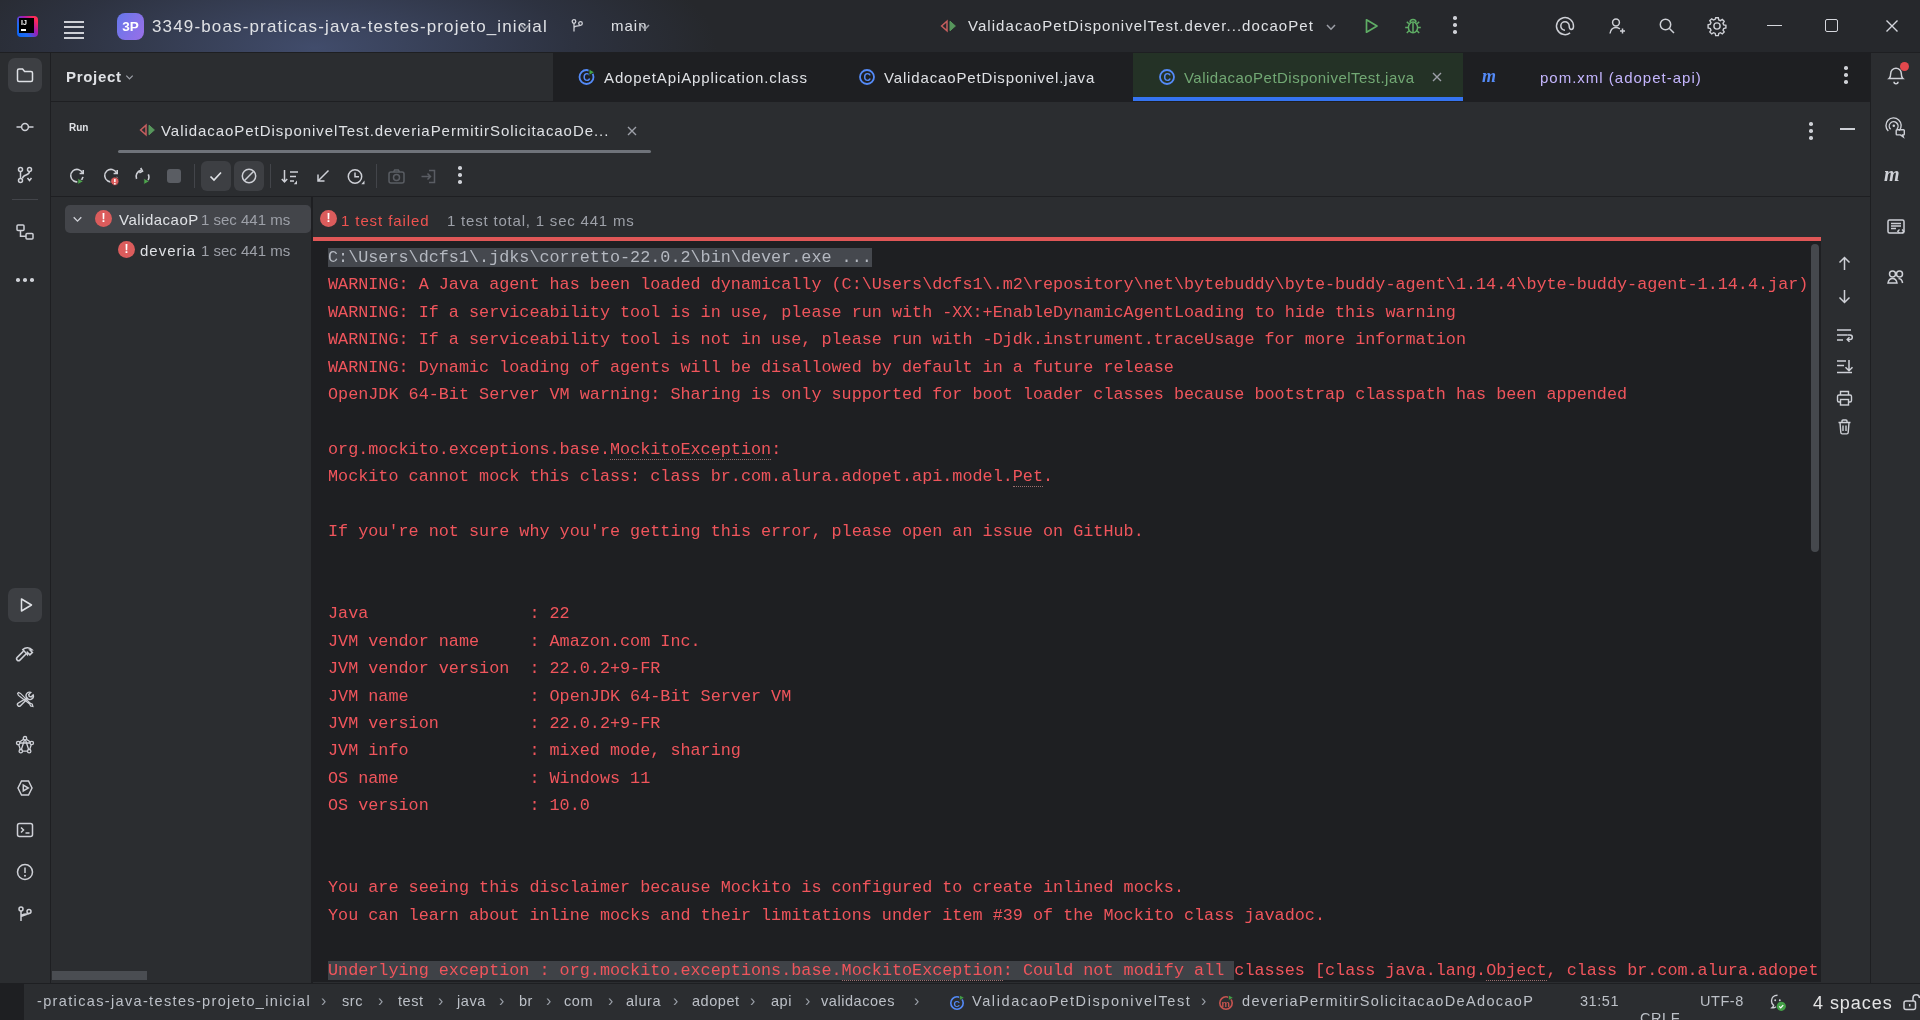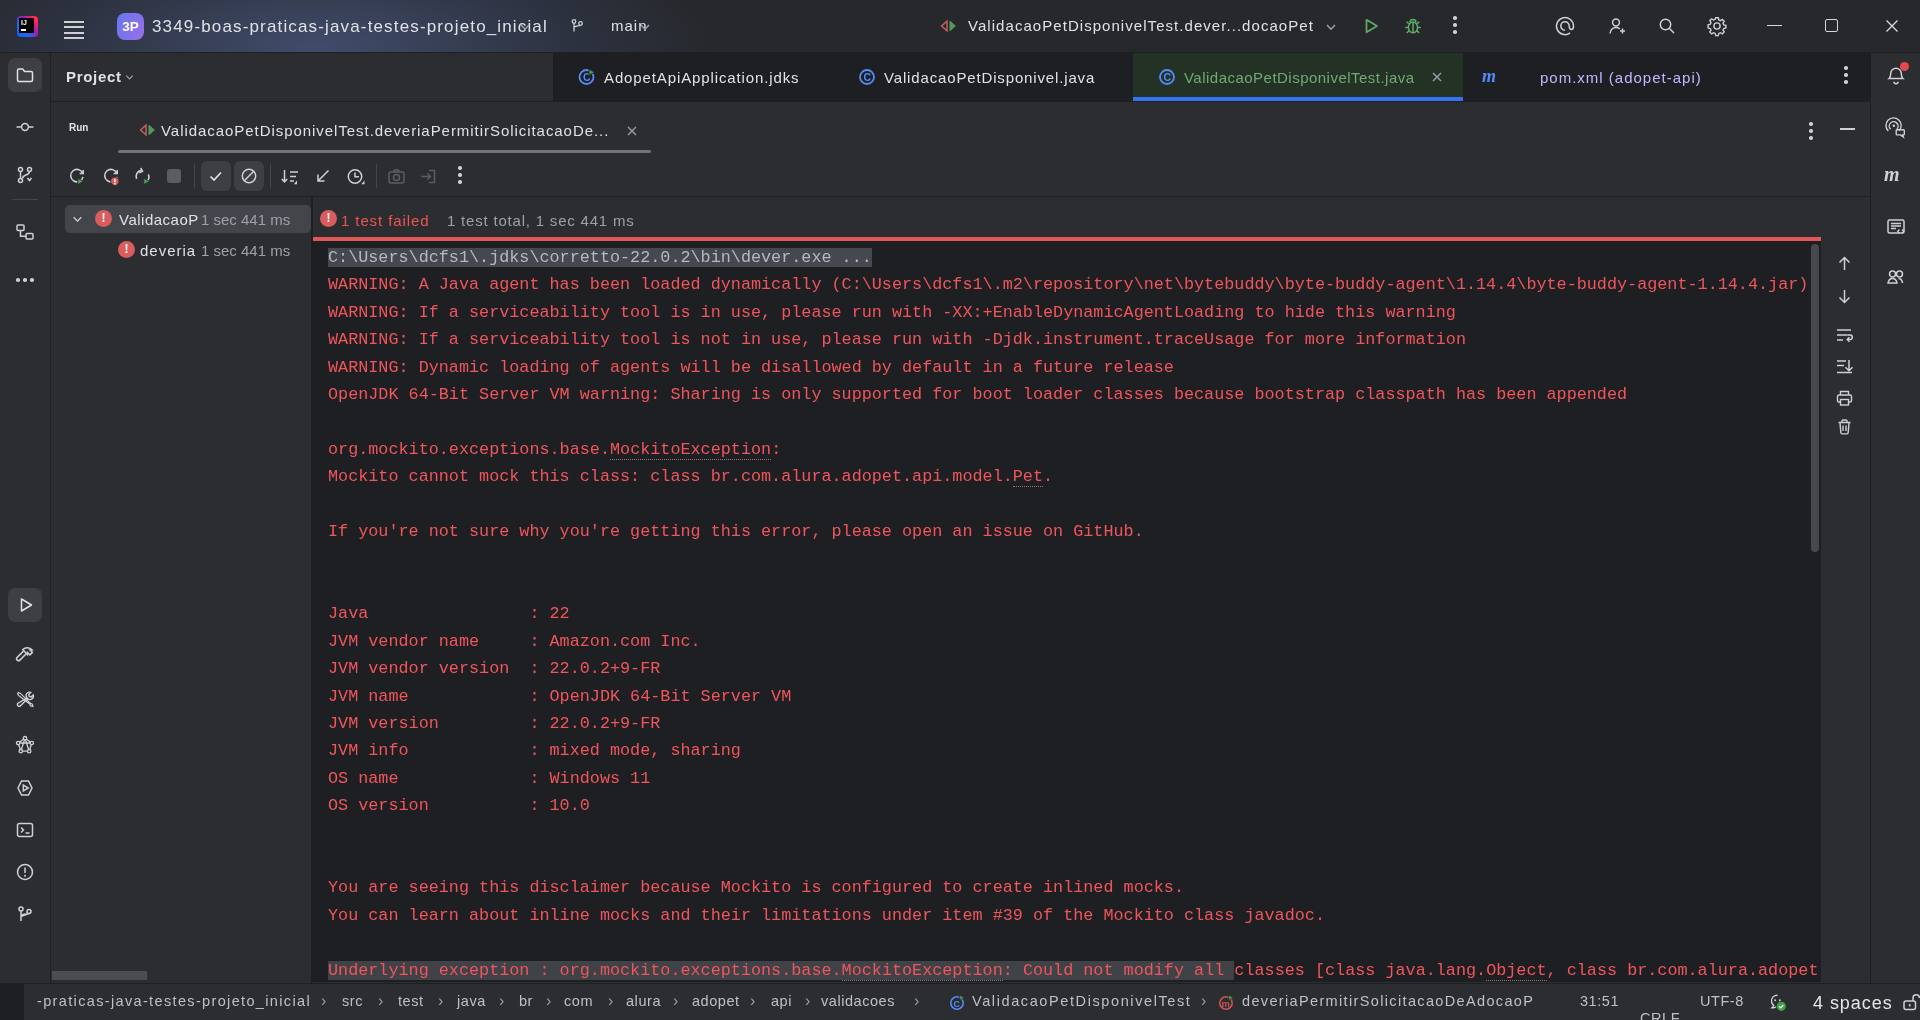--- a/index.html
+++ b/index.html
@@ -105,21 +105,21 @@
   <div class="abs ui" style="left:66px;top:68px;font-weight:700;letter-spacing:.7px;">Project</div>
   <svg class="abs" style="left:124px;top:72px;" width="11" height="11" viewBox="0 0 12 12">
       <path d="M2.5 4l3.5 3.5L9.5 4" stroke="#9da0a8" stroke-width="1.4" fill="none"></path>
     </svg>
 
   <svg class="abs" style="left:578px;top:68px;" width="18" height="18" viewBox="0 0 18 18">
     <circle cx="8.5" cy="9" r="7" fill="none" stroke="#548af7" stroke-width="1.8"></circle>
     <text x="8.7" y="13" font-size="10.5" font-weight="700" fill="#548af7" text-anchor="middle" font-family="Liberation Sans">C</text>
     <path d="M11 1l5.6 3.2-5.6 3.2z" fill="#43a047" stroke="#1e1f22" stroke-width=".9"></path>
   </svg>
-  <div class="abs ui" style="left:604px;top:69px;font-size:15px;letter-spacing:.88px;">AdopetApiApplication.jdks</div>
+  <div class="abs ui" style="left:604px;top:69px;font-size:15px;letter-spacing:.88px;">AdopetApiApplication.class</div>
 
   <svg class="abs" style="left:858px;top:68px;" width="18" height="18" viewBox="0 0 18 18">
     <circle cx="9" cy="9" r="7" fill="none" stroke="#548af7" stroke-width="1.8"></circle>
     <text x="9.2" y="13" font-size="10.5" font-weight="700" fill="#548af7" text-anchor="middle" font-family="Liberation Sans">C</text>
   </svg>
   <div class="abs ui" style="left:884px;top:69px;font-size:15px;letter-spacing:.85px;">ValidacaoPetDisponivel.java</div>
 
   <div class="abs" style="left:1133px;top:53px;width:330px;height:45px;background:#243226;"></div>
   <div class="abs" style="left:1133px;top:97px;width:330px;height:4px;background:#3574f0;"></div>
   <svg class="abs" style="left:1158px;top:68px;" width="18" height="18" viewBox="0 0 18 18">

